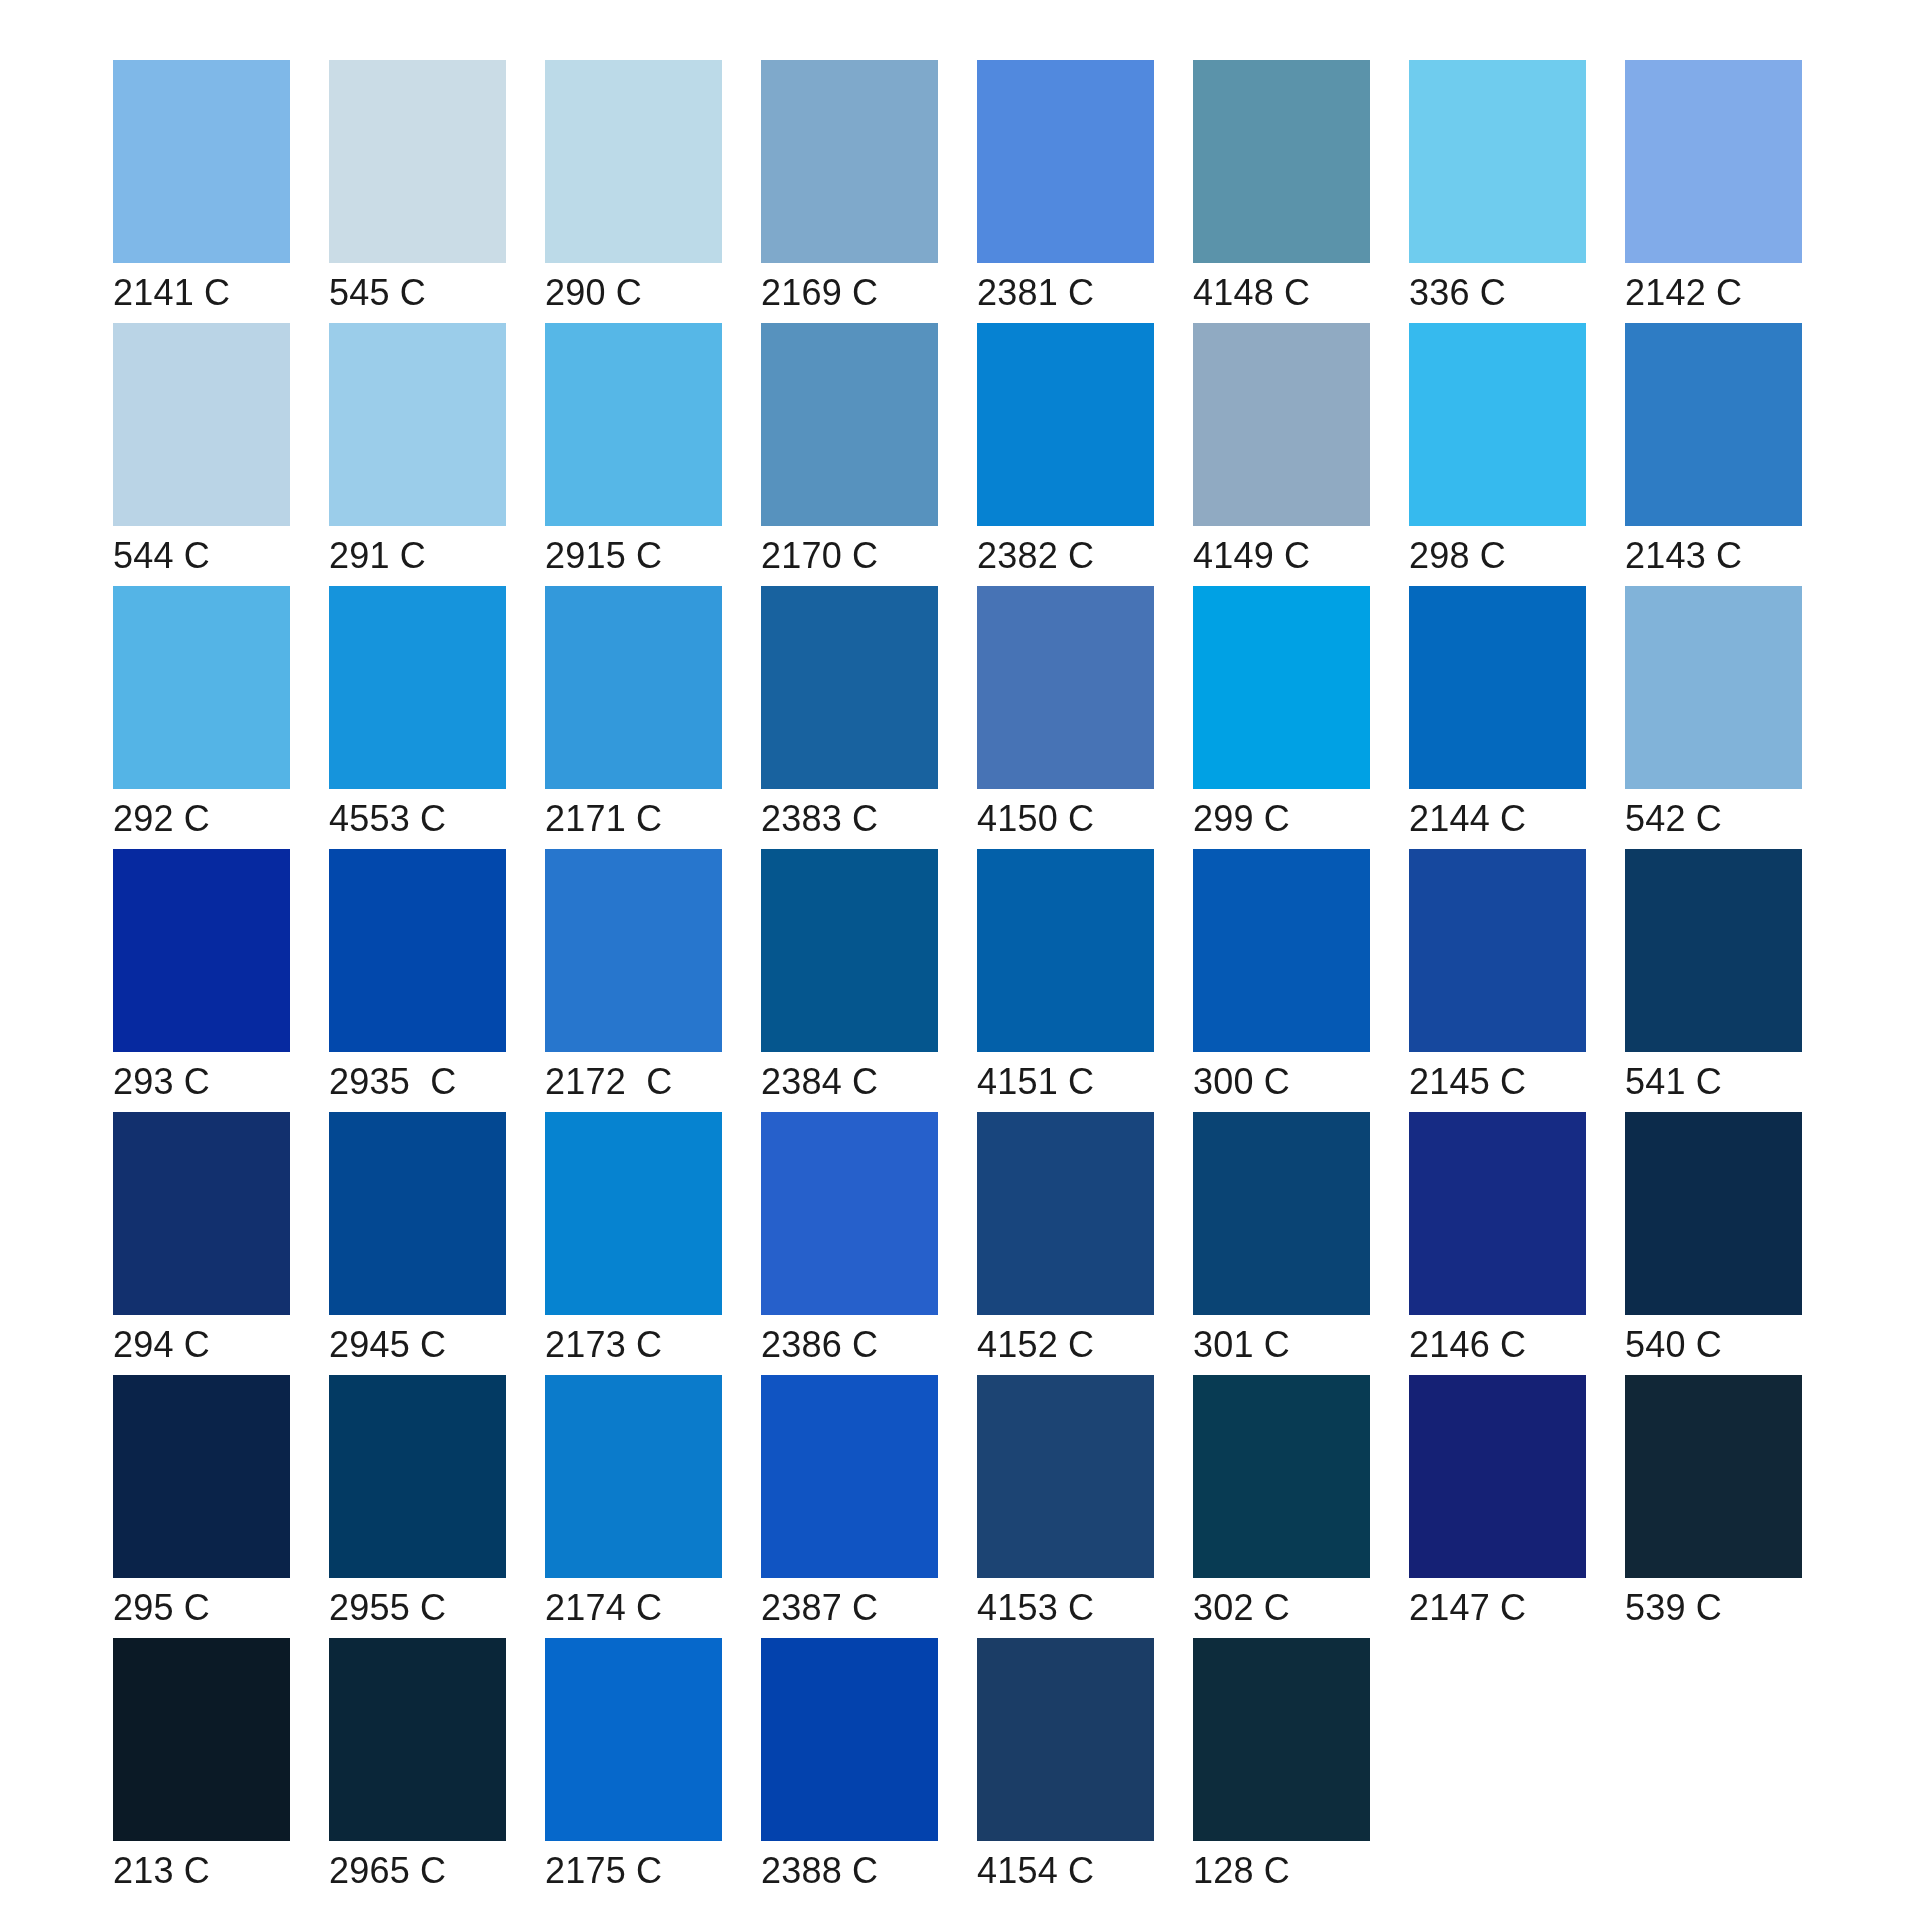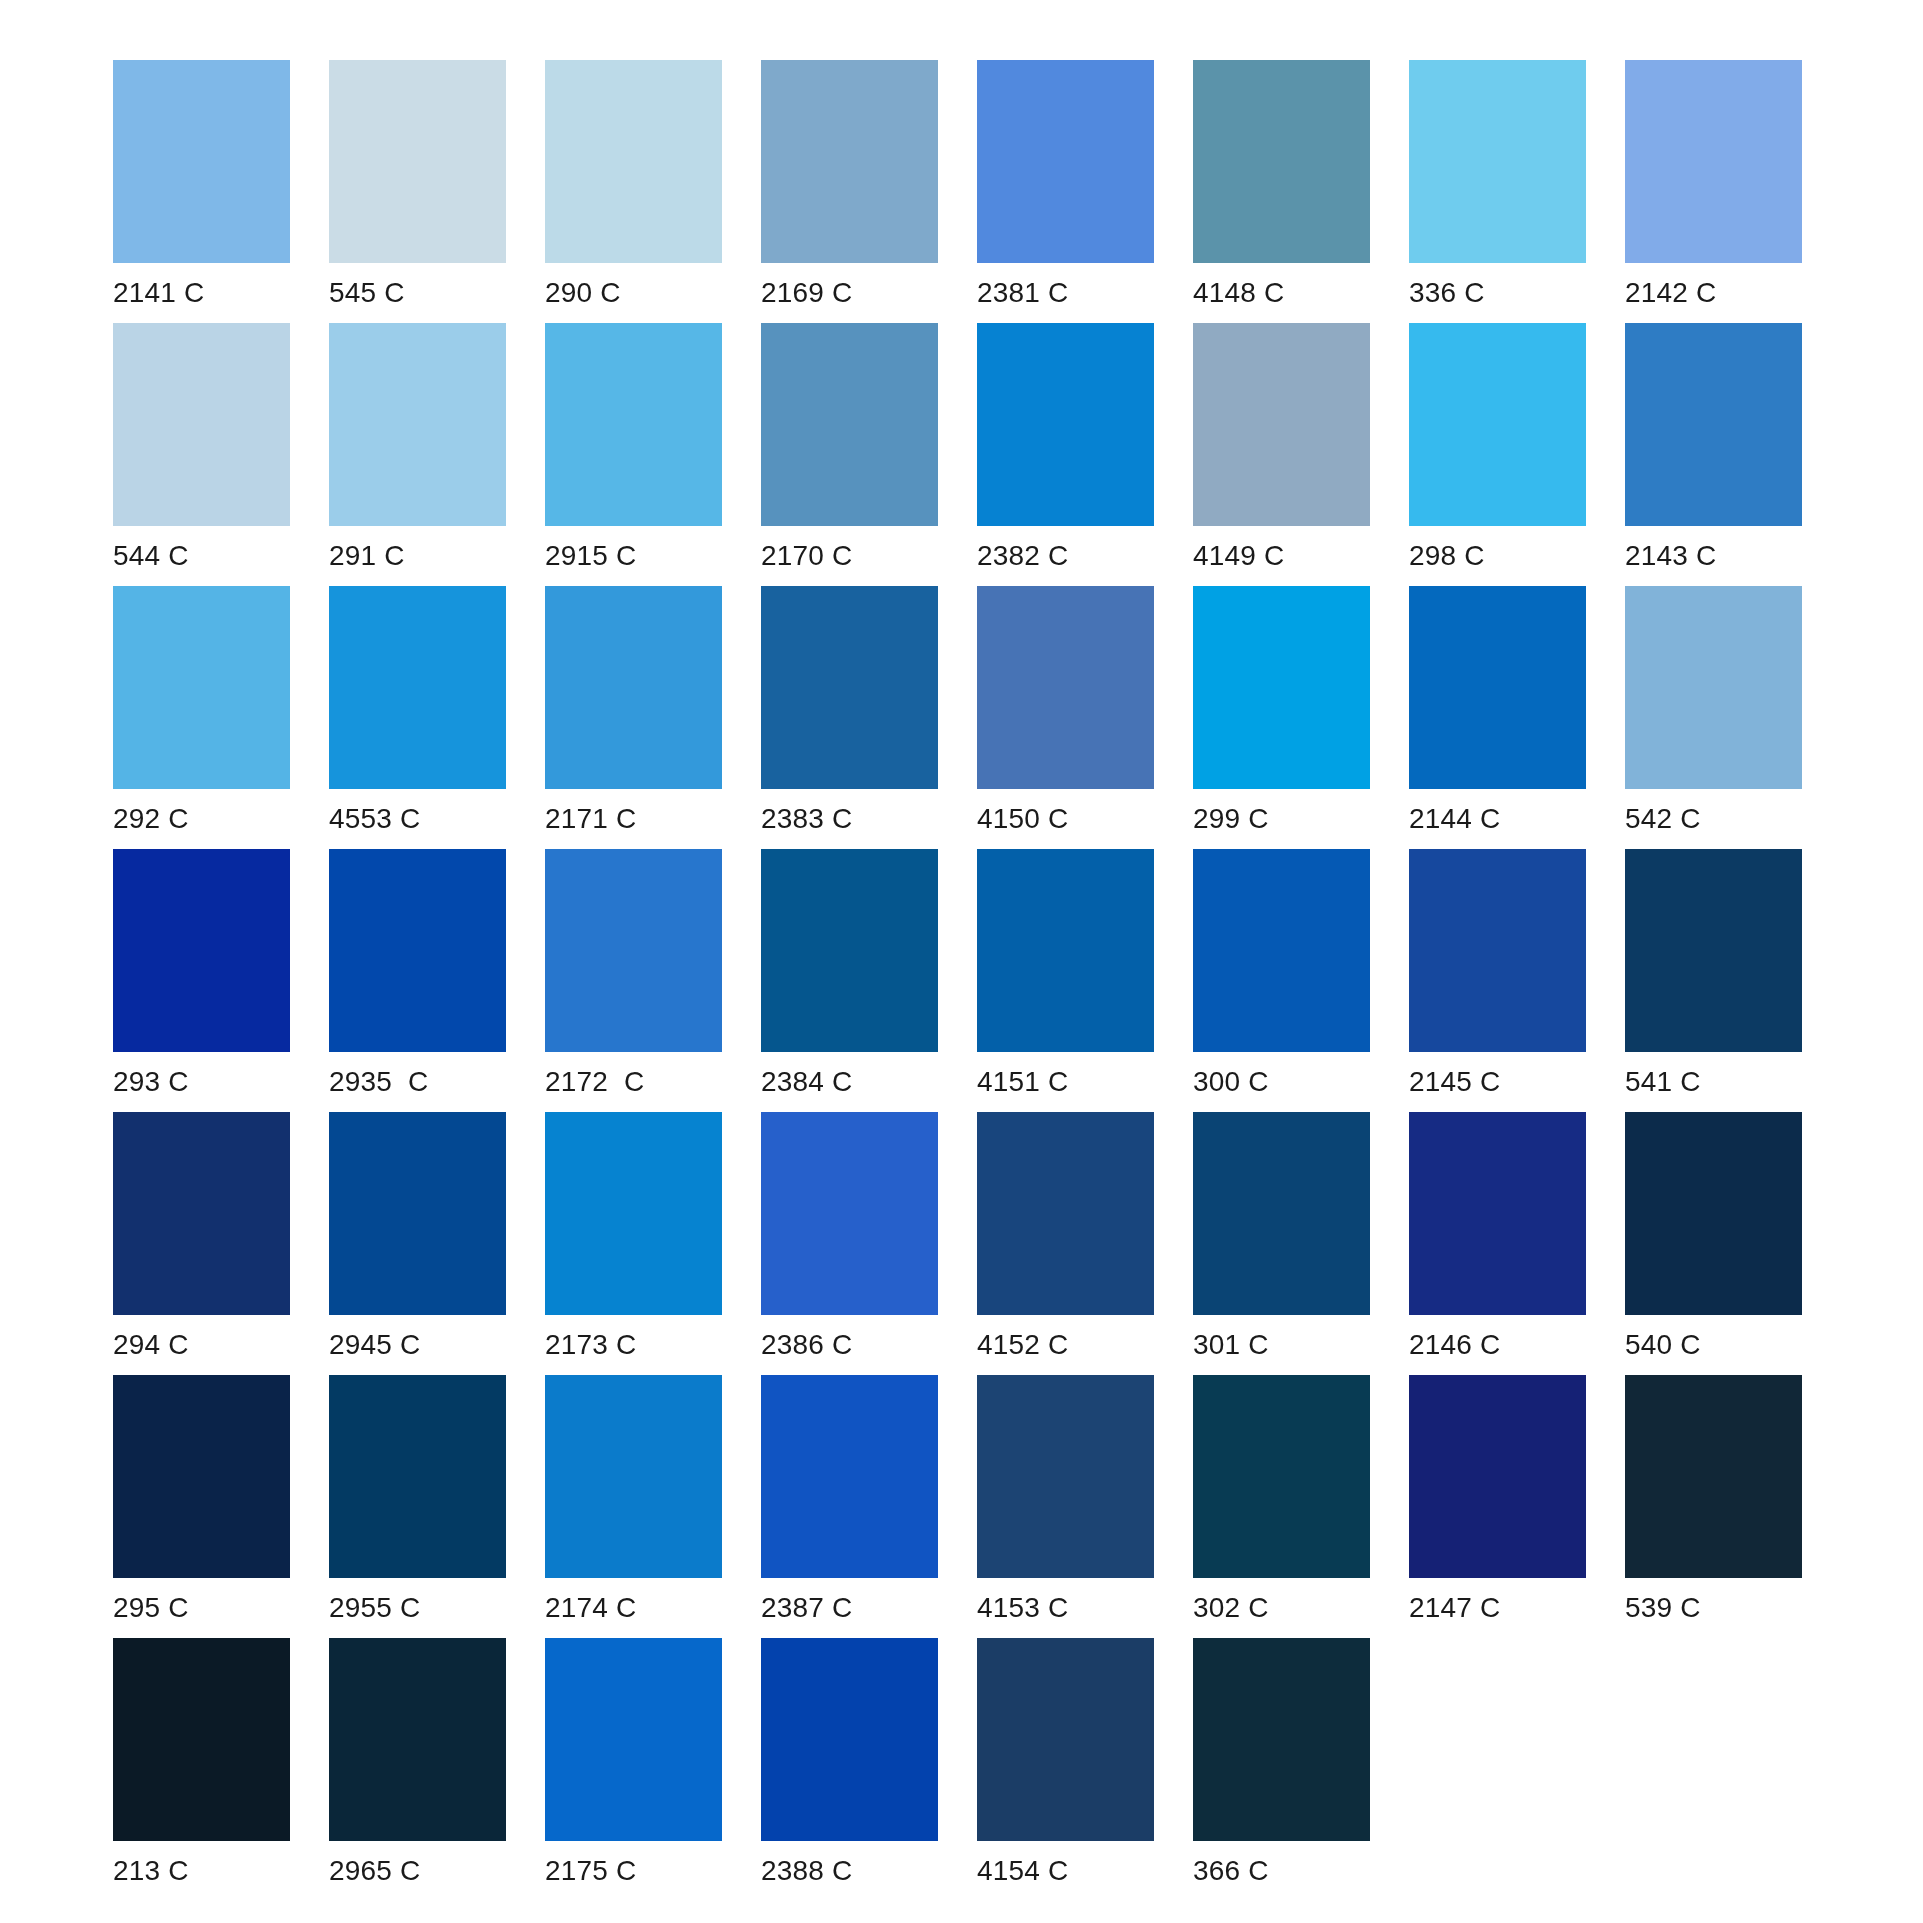--- a/index.html
+++ b/index.html
@@ -33,21 +33,21 @@
     height: 263px;
   }
   .swatch {
     width: 177px;
     height: 203px;
     display: block;
   }
   .label {
     display: block;
     margin-top: 12px;
-    font-size: 28px;
+    font-size: 36px;
     line-height: 35px;
     color: #1a1a1a;
     font-family: "Liberation Sans", sans-serif;
     letter-spacing: 0.2px;
     white-space: pre;
   }
 </style>
 </head>
 <body>
 
@@ -260,17 +260,17 @@
       <div class="cell">
         <span class="swatch" style="background-color: rgb(3, 66, 173);"></span>
         <span class="label">2388 C</span>
       </div>
       <div class="cell">
         <span class="swatch" style="background-color: rgb(27, 61, 102);"></span>
         <span class="label">4154 C</span>
       </div>
       <div class="cell">
         <span class="swatch" style="background-color: rgb(13, 44, 60);"></span>
-        <span class="label">366 C</span>
+        <span class="label">128 C</span>
       </div>
     </div>
 </div>
 
 
 </body></html>

